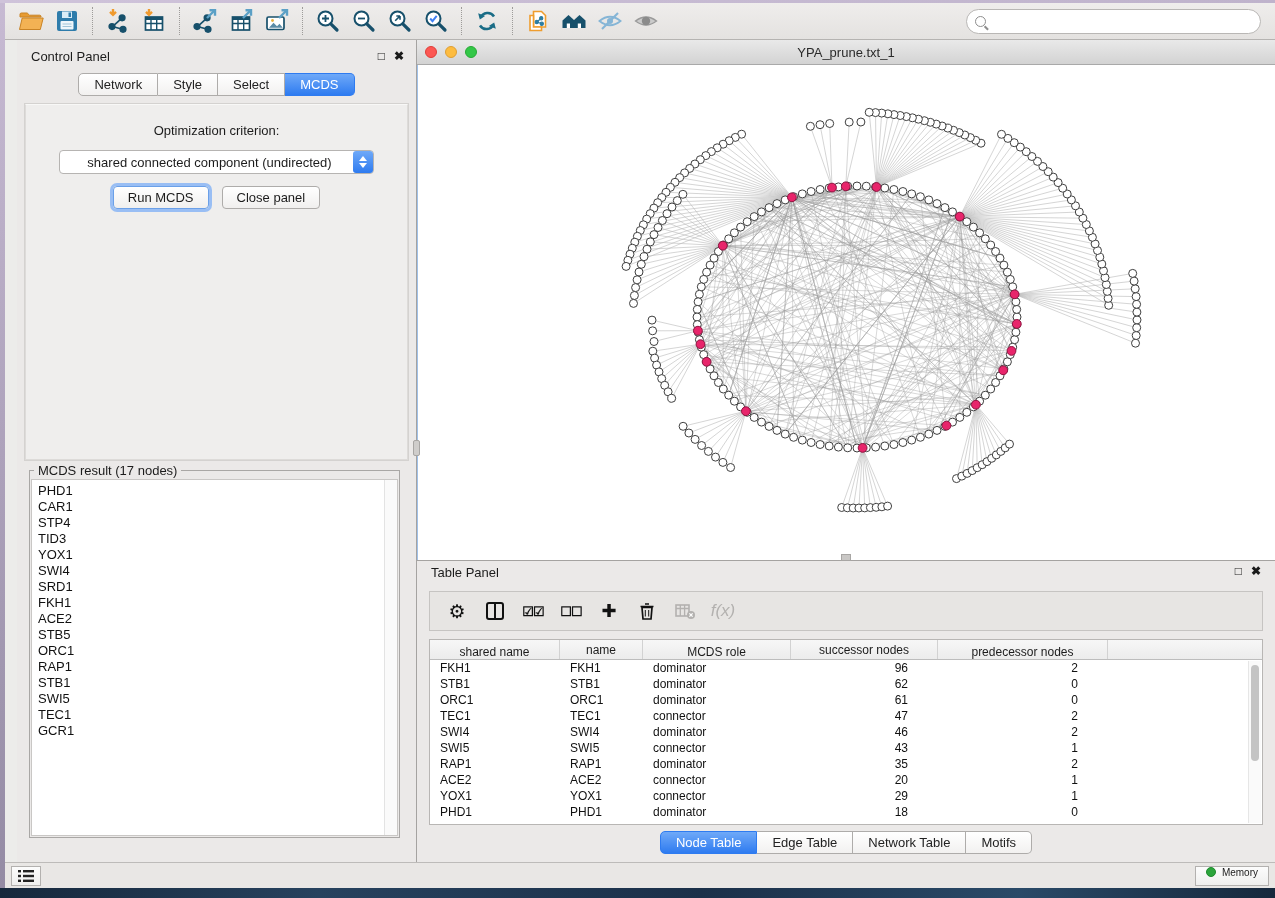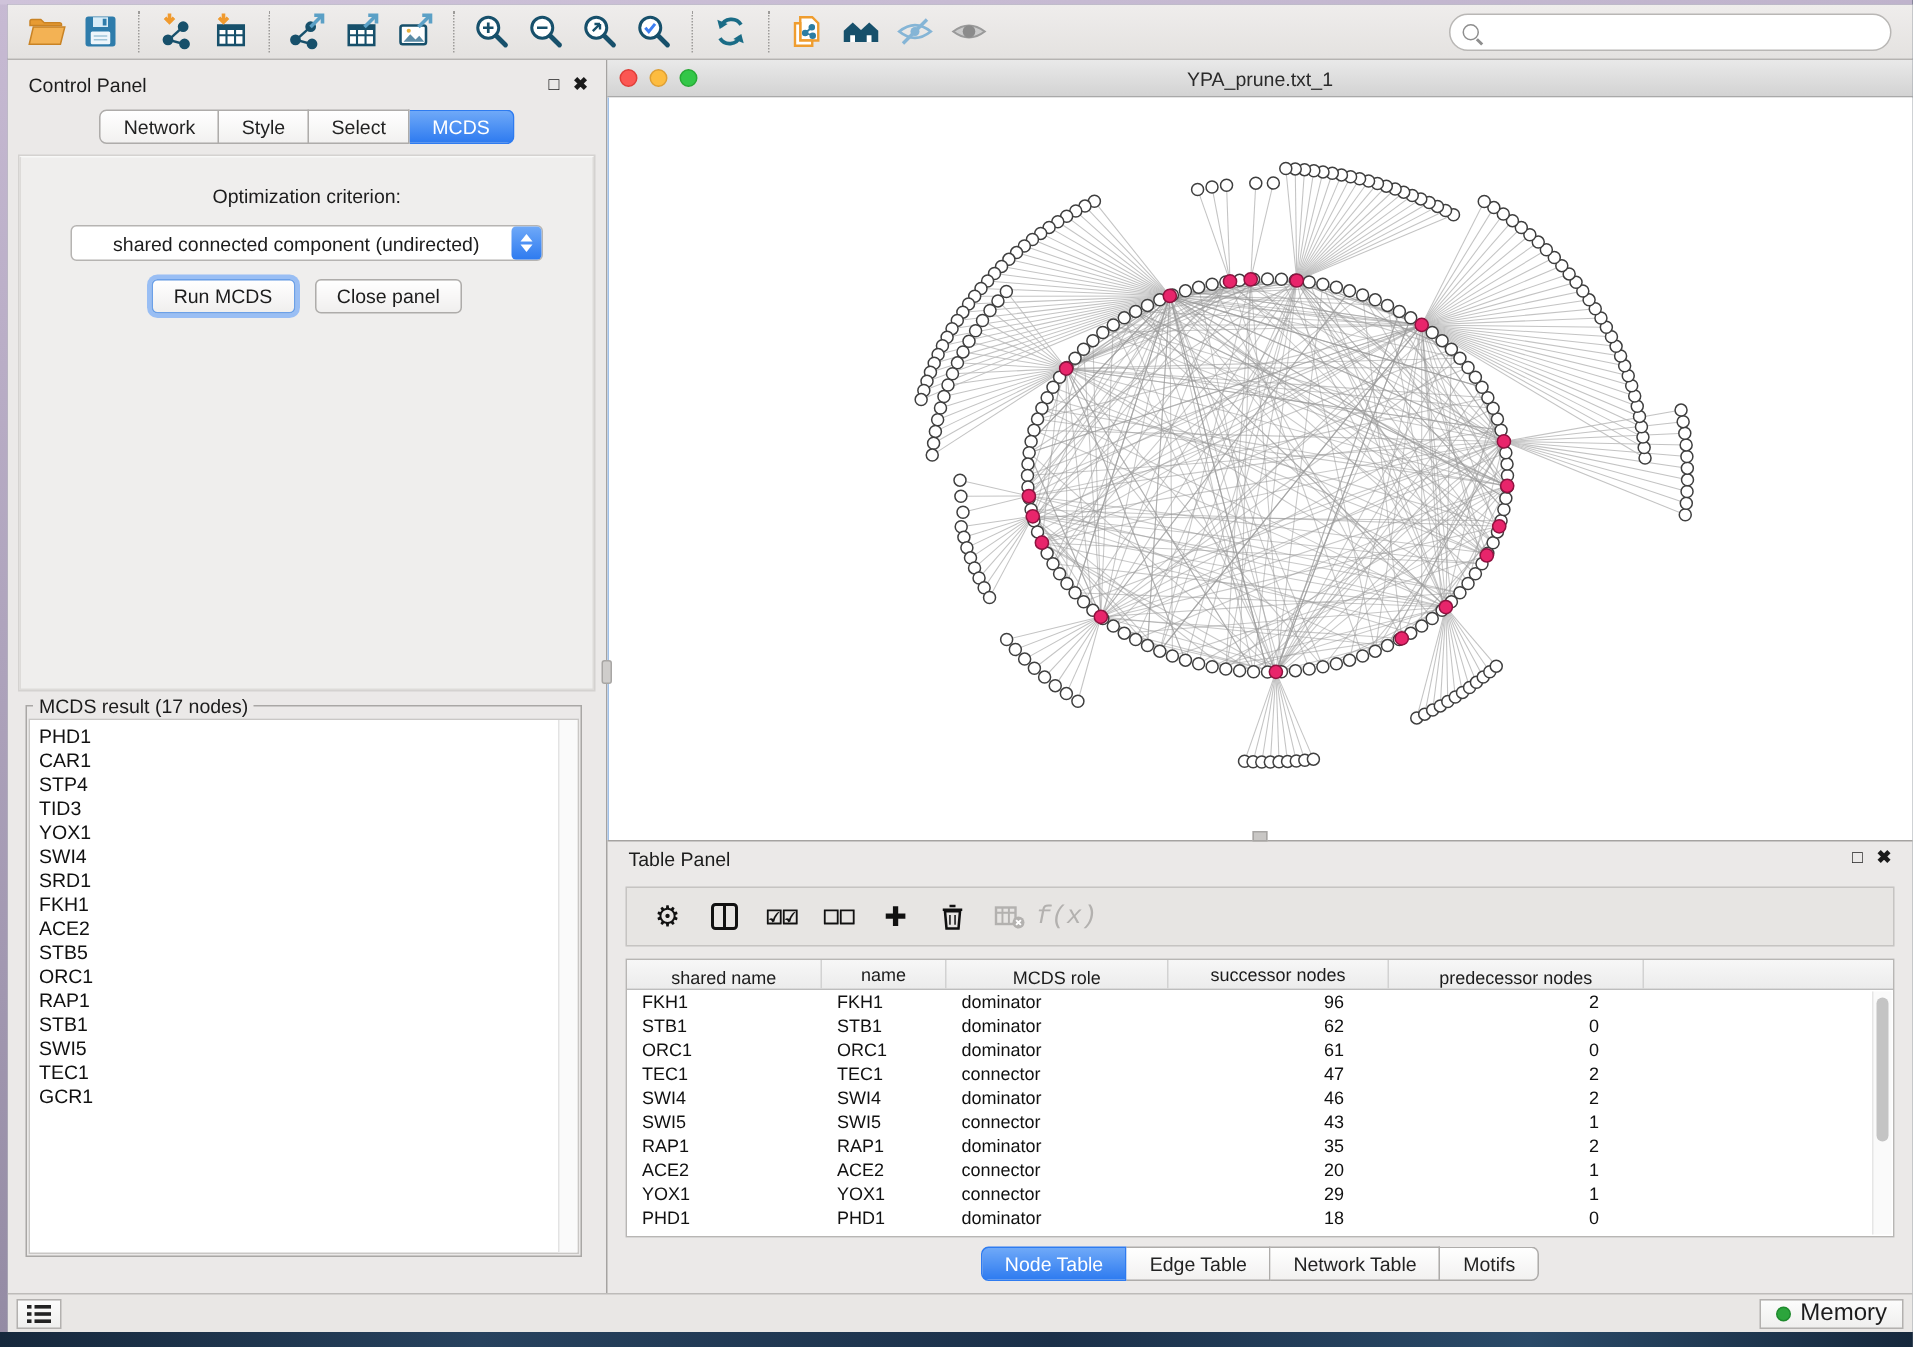--- a/index.html
+++ b/index.html
@@ -13,21 +13,21 @@
   .toolbar { height:37px; background:linear-gradient(#efedec,#e4e2e0); border-bottom:1px solid #b5b3b1; display:flex; align-items:center; padding:0 8px; flex:0 0 auto; }
   .tb-btn { width:36px; height:30px; display:flex; align-items:center; justify-content:center; cursor:default; }
   .tb-btn svg { width:26px; height:26px; }
   .tb-sep { width:0; height:28px; border-left:1px dotted #9d9b99; margin:0 7px; }
   .search-wrap { margin-left:auto; margin-right:6px; }
   .search-box { width:295px; height:25px; border:1px solid #b9b7b5; border-radius:13px; background:#fff; display:flex; align-items:center; padding-left:8px; }
   .search-glyph { width:11px; height:11px; border:1.6px solid #8e8e8e; border-radius:50%; position:relative; flex:0 0 auto;}
   .search-glyph::after { content:""; position:absolute; width:5px; height:1.6px; background:#8e8e8e; transform:rotate(45deg); left:8px; top:10px; }
   .search-box input { border:none; outline:none; background:transparent; flex:1; font-size:13px; padding:0 8px; height:20px;}
 
-  .main-row { flex:1; display:flex; min-height:0; }
+  .main-row { flex:1; display:flex; min-height:0;padding-left:12px; }
 
   
   .control-panel { width:400px; flex:0 0 auto; background:#ebe9e8; border-right:1px solid #a5a3a1; display:flex; flex-direction:column; position:relative;}
   .cp-titlebar { height:28px; display:flex; align-items:center; padding:4px 12px 0 14px; }
   .panel-title { font-size:13px; color:#1c1c1c; }
   .win-icons { margin-left:auto; display:flex; gap:9px; align-items:center;}
   .win-icon { font-size:12px; color:#1a1a1a; cursor:default; line-height:1;}
   .tabs-row { height:32px; display:flex; justify-content:center; align-items:center; flex:0 0 auto;}
   .seg { display:inline-flex; }
   .seg .tab { padding:3px 15px; font-size:13px; color:#222; background:linear-gradient(#ffffff,#f2f1f0); border:1px solid #aeacaa; border-left:none; cursor:default;}
@@ -67,34 +67,34 @@
   .h-splitter-grip { position:absolute; left:50%; bottom:-1px; width:10px; height:7px; background:#c9c7c5; border:1px solid #a8a6a4; transform:translateX(-50%); z-index:6;}
 
   
   .table-panel { flex:1; background:#ebe9e8; border-top:1px solid #a5a3a1; display:flex; flex-direction:column; min-height:0;}
   .tp-titlebar { height:26px; display:flex; align-items:flex-start; padding:4px 14px 0 14px;}
   .tp-toolbar { margin:4px 12px 0 12px; height:40px; background:#e7e5e3; border:1px solid #c6c4c2; display:flex; align-items:center; padding:0 10px; gap:4px;}
   .tpt-btn { width:34px; height:30px; display:flex; align-items:center; justify-content:center; font-size:19px; color:#111; cursor:default;}
   .tpt-btn.disabled { color:#b3b1af; }
   .tpt-btn svg { width:22px; height:22px; }
   .tpt-check { font-size:13px; letter-spacing:-1px; font-weight:bold;}
-  .tpt-fx { font-family:Liberation Mono, monospace; font-style:italic; font-size:17px; }
+  .tpt-fx { font-family:Liberation Sans, sans-serif; font-style:italic; font-size:17px; }
   .table-area { margin:8px 12px 0 12px; flex:0 0 186px; background:#fff; border:1px solid #b8b6b4; position:relative; overflow:hidden;}
   .thead { display:flex; height:20px; background:linear-gradient(#f7f7f7,#ececec); border-bottom:1px solid #bdbdbd;}
   .th { display:flex; align-items:center; justify-content:center; gap:5px; font-size:12px; color:#1c1c1c; border-right:1px solid #d2d2d2; height:100%;flex-direction:column; }
   .tbody .row { display:flex; height:16px; align-items:center;}
   .cell { font-size:12px; color:#111; white-space:nowrap; overflow:hidden;}
   .v-scroll { position:absolute; right:1px; top:21px; bottom:1px; width:13px; background:#fafafa; border-left:1px solid #e6e6e6;}
   .v-thumb { position:absolute; left:2px; right:2px; top:4px; height:96px; background:#c4c4c4; border-radius:5px;}
   .tp-tabs { height:34px; display:flex; justify-content:center; align-items:center; flex:0 0 auto;}
 
   
   .status-bar { height:26px; background:#e9e7e5; border-top:1px solid #bdbbb9; display:flex; align-items:center; padding:0 6px; flex:0 0 auto;}
   .status-left-btn { width:30px; height:20px; border:1px solid #b3b1af; background:linear-gradient(#fcfcfc,#efefee); display:flex; align-items:center; justify-content:center;}
-  .memory-btn { margin-left:auto; height:20px; border:1px solid #b3b1af; background:linear-gradient(#fcfcfc,#efefee); display:flex; align-items:center; gap:6px; padding:0 10px; font-size:16px; color:#1c1c1c;}
+  .memory-btn { margin-left:auto; height:20px; border:1px solid #b3b1af; background:linear-gradient(#fcfcfc,#efefee); display:flex; align-items:flex-start; gap:6px; padding:0 10px; font-size:10px; color:#1c1c1c;}
   .memory-dot { width:10px; height:10px; border-radius:50%; background:#2ca53c; border:1px solid #1e8a2d;}
 </style>
 </head>
 <body>
 
 <div class="top-strip"></div>
 <div class="left-strip"></div>
 <div class="bottom-strip"></div>
 
 <div class="app">

